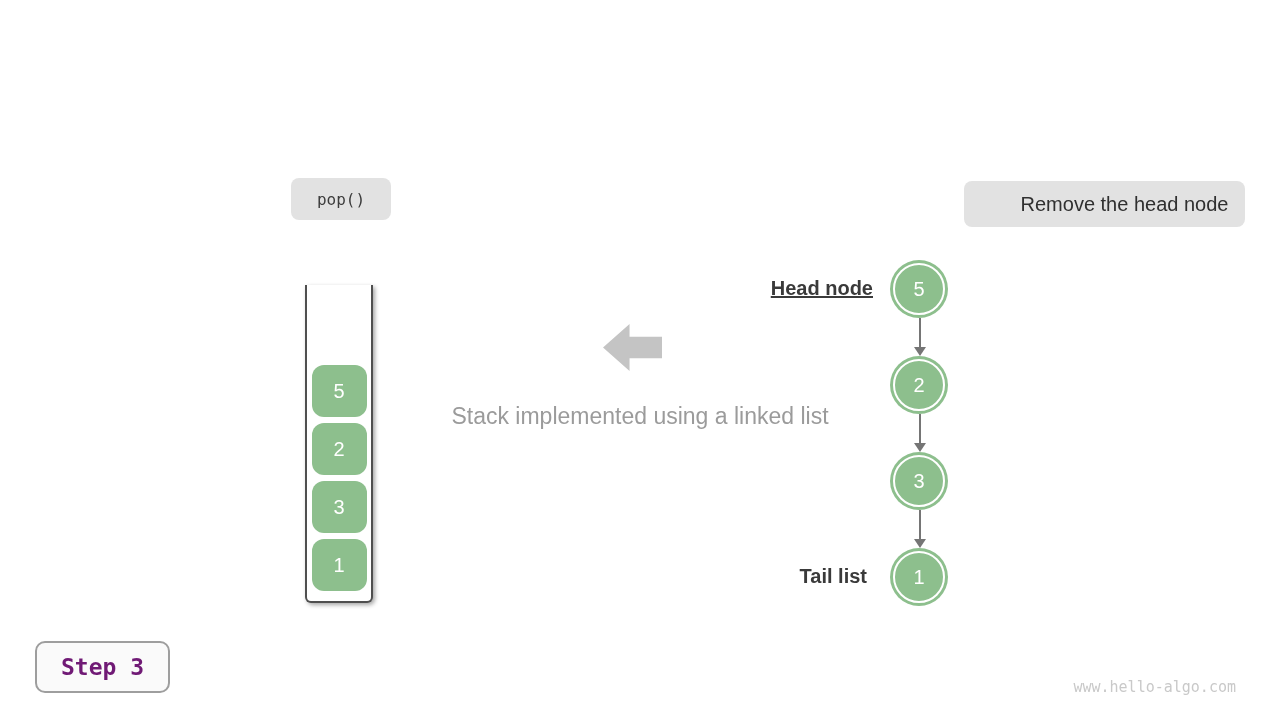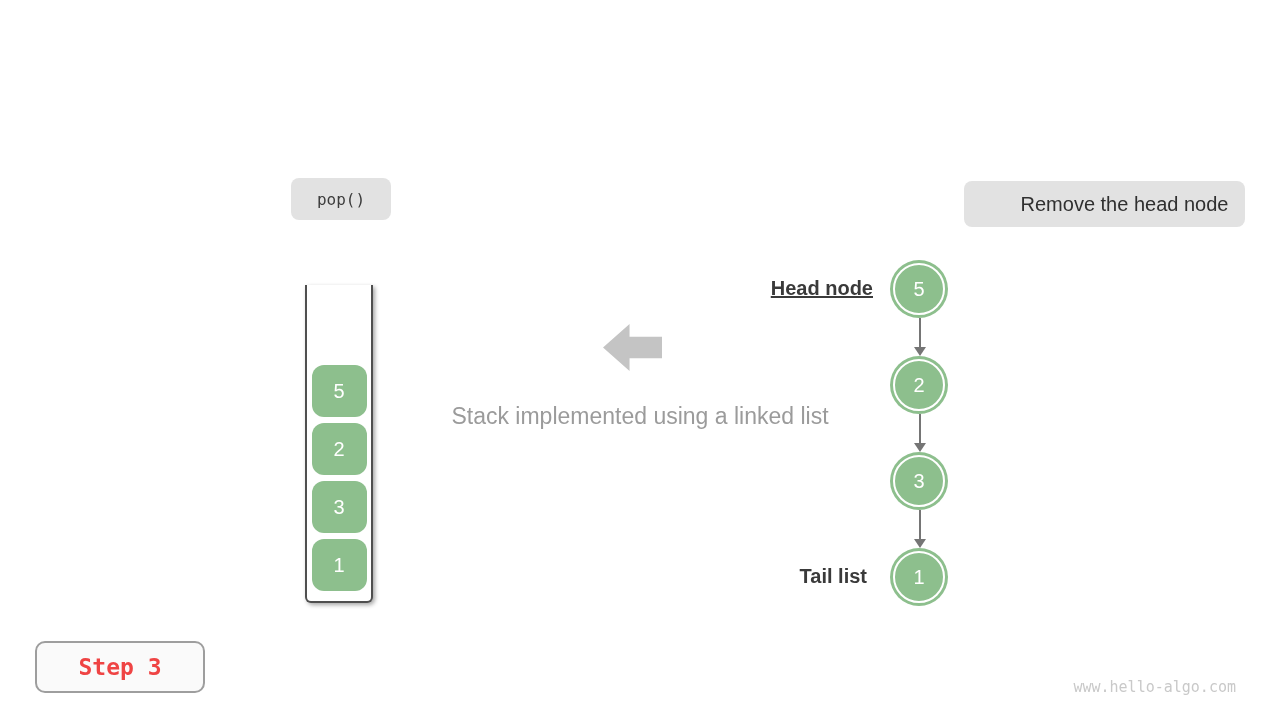--- a/index.html
+++ b/index.html
@@ -102,25 +102,25 @@
     border-left: 6px solid transparent;
     border-right: 6px solid transparent;
     border-top: 9px solid var(--connector);
   }
   .conn-0 { top: 318px; }
   .conn-1 { top: 414px; }
   .conn-2 { top: 510px; }
 
   
   .step-badge {
-    left: 35px; top: 641px; width: 170px; height: 52px;
+    left: 35px; top: 641px; width: 135px; height: 52px;
     background: #fafafa; border: 2px solid #9e9e9e; border-radius: 10px;
     display: flex; align-items: center; justify-content: center;
     font-family: "DejaVu Sans Mono", monospace;
-    font-size: 23px; font-weight: bold; color: #ef4444;
+    font-size: 23px; font-weight: bold; color: #701a75;
   }
 
   
   .watermark {
     right: 44px; bottom: 24px;
     font-family: "DejaVu Sans Mono", monospace;
     font-size: 15px; color: var(--watermark-text); margin-left: 16px;
   }
 </style>
 </head>

